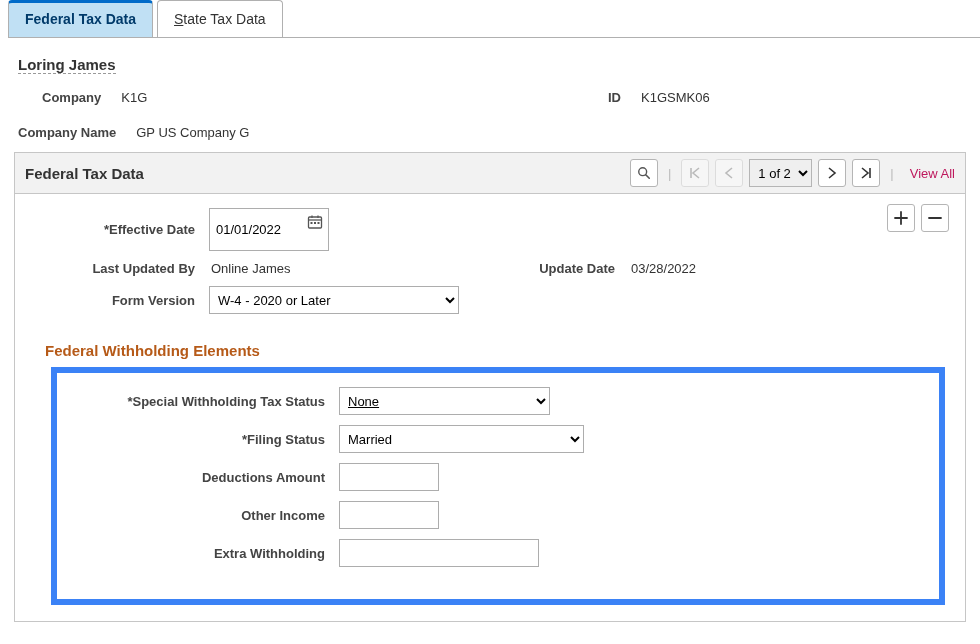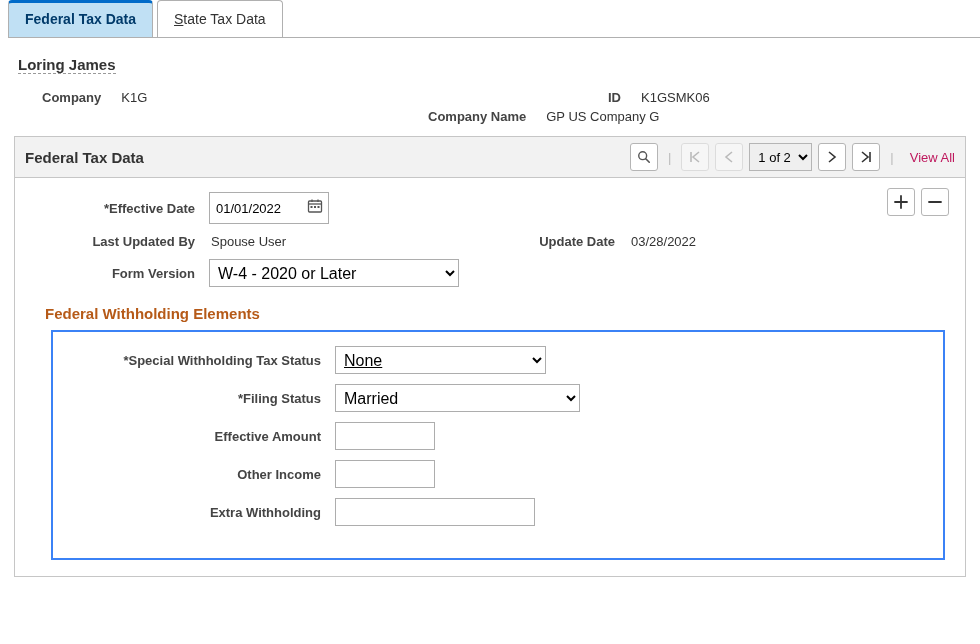--- a/index.html
+++ b/index.html
@@ -94,41 +94,41 @@
   }
   .form-label {
     width: 176px;
     text-align: right;
     padding-right: 14px;
     font-weight: bold;
     color: #444;
   }
   .req::before { content:"*"; }
   .text-input {
-    height: 32px; border:1px solid #adadad; padding: 2px 6px; font-size:13px;
+    height: 43px; border:1px solid #adadad; padding: 2px 6px; font-size:13px;
   }
   .date-wrap { position:relative; display:flex; align-items:center; }
   .date-wrap .text-input { width: 120px; padding-right: 28px;}
   .calendar-icon {
     position:absolute; right:4px; top:4px;
     width:20px; height:20px;
     display:flex; align-items:center; justify-content:center;
     cursor:pointer;
   }
   .select {
-    height: 28px; border:1px solid #adadad; background:#fff; font-size:16px; padding: 0 4px;
+    height: 28px; border:1px solid #adadad; background:#fff; font-size:13px; padding: 0 4px;
   }
   .section-title {
     color: #b65a18;
     font-weight: bold;
     font-size: 15px;
-    margin: 18px 0 8px 12px;
+    margin: 28px 0 8px 12px;
   }
   .subpanel {
-    border: 2px solid #3b82f6;
+    border: 6px solid #3b82f6;
     margin: 0 2px 8px 18px;
     padding: 14px 3px 14px 12px;
   }
   .subpanel .form-label { width: 270px; }
   .num-input { width: 100px; height:28px; border:1px solid #adadad; padding:2px 6px;}
   .wide-input { width: 200px; height:28px; border:1px solid #adadad; padding:2px 6px;}
   .chk-row { display:flex; align-items:center; margin-left: 286px; margin-bottom:6px; font-weight:bold; color:#444;}
   .chk-row input { width:15px; height:15px; margin-right:6px;}
   .static { padding-left: 2px; }
   svg { display:block; }
@@ -146,21 +146,21 @@
   <div class="info-row">
     <div class="info-col-left">
       <div class="info-label">Company</div>
       <div class="info-value">K1G</div>
     </div>
     <div class="info-col-right" style="width:200px;">
       <div class="info-label" style="padding-left:180px;">ID</div>
       <div class="info-value">K1GSMK06</div>
     </div>
   </div>
-  <div class="info-row" style="margin-top:4px;">
+  <div class="info-row" style="margin-top:20px;flex-direction:column;">
     <div class="info-col-left"></div>
     <div class="info-col-right">
       <div class="info-label" style="padding-left:0;">Company Name</div>
       <div class="info-value">GP US Company G</div>
     </div>
   </div>
 </div>
 
 <div class="panel">
   <div class="panel-header">
@@ -228,21 +228,21 @@
               <rect x="3.5" y="8" width="2" height="2" fill="#555"></rect>
               <rect x="7" y="8" width="2" height="2" fill="#555"></rect>
               <rect x="10.5" y="8" width="2" height="2" fill="#555"></rect>
             </svg>
         </div>
       </div>
     </div>
 
     <div class="form-row">
       <div class="form-label">Last Updated By</div>
-      <div class="static" style="width:300px;">Spouse User</div>
+      <div class="static" style="width:300px;">Online James</div>
       <div class="form-label" style="width:120px;">Update Date</div>
       <div class="static">03/28/2022</div>
     </div>
 
     <div class="form-row">
       <div class="form-label">Form Version</div>
       <select class="select" style="width:250px;">
         <option>W-4 - 2020 or Later</option>
       </select>
     </div>
@@ -256,21 +256,21 @@
           <option>None</option>
         </select>
       </div>
       <div class="form-row">
         <div class="form-label req">Filing Status</div>
         <select class="select" style="width:245px;">
           <option>Married</option>
         </select>
       </div>
       <div class="form-row">
-        <div class="form-label">Effective Amount</div>
+        <div class="form-label">Deductions Amount</div>
         <input class="num-input" style="">
       </div>
       <div class="form-row">
         <div class="form-label">Other Income</div>
         <input class="num-input" style="">
       </div>
       <div class="form-row" style="margin-bottom:18px;">
         <div class="form-label">Extra Withholding</div>
         <input class="wide-input" style="">
       </div>

